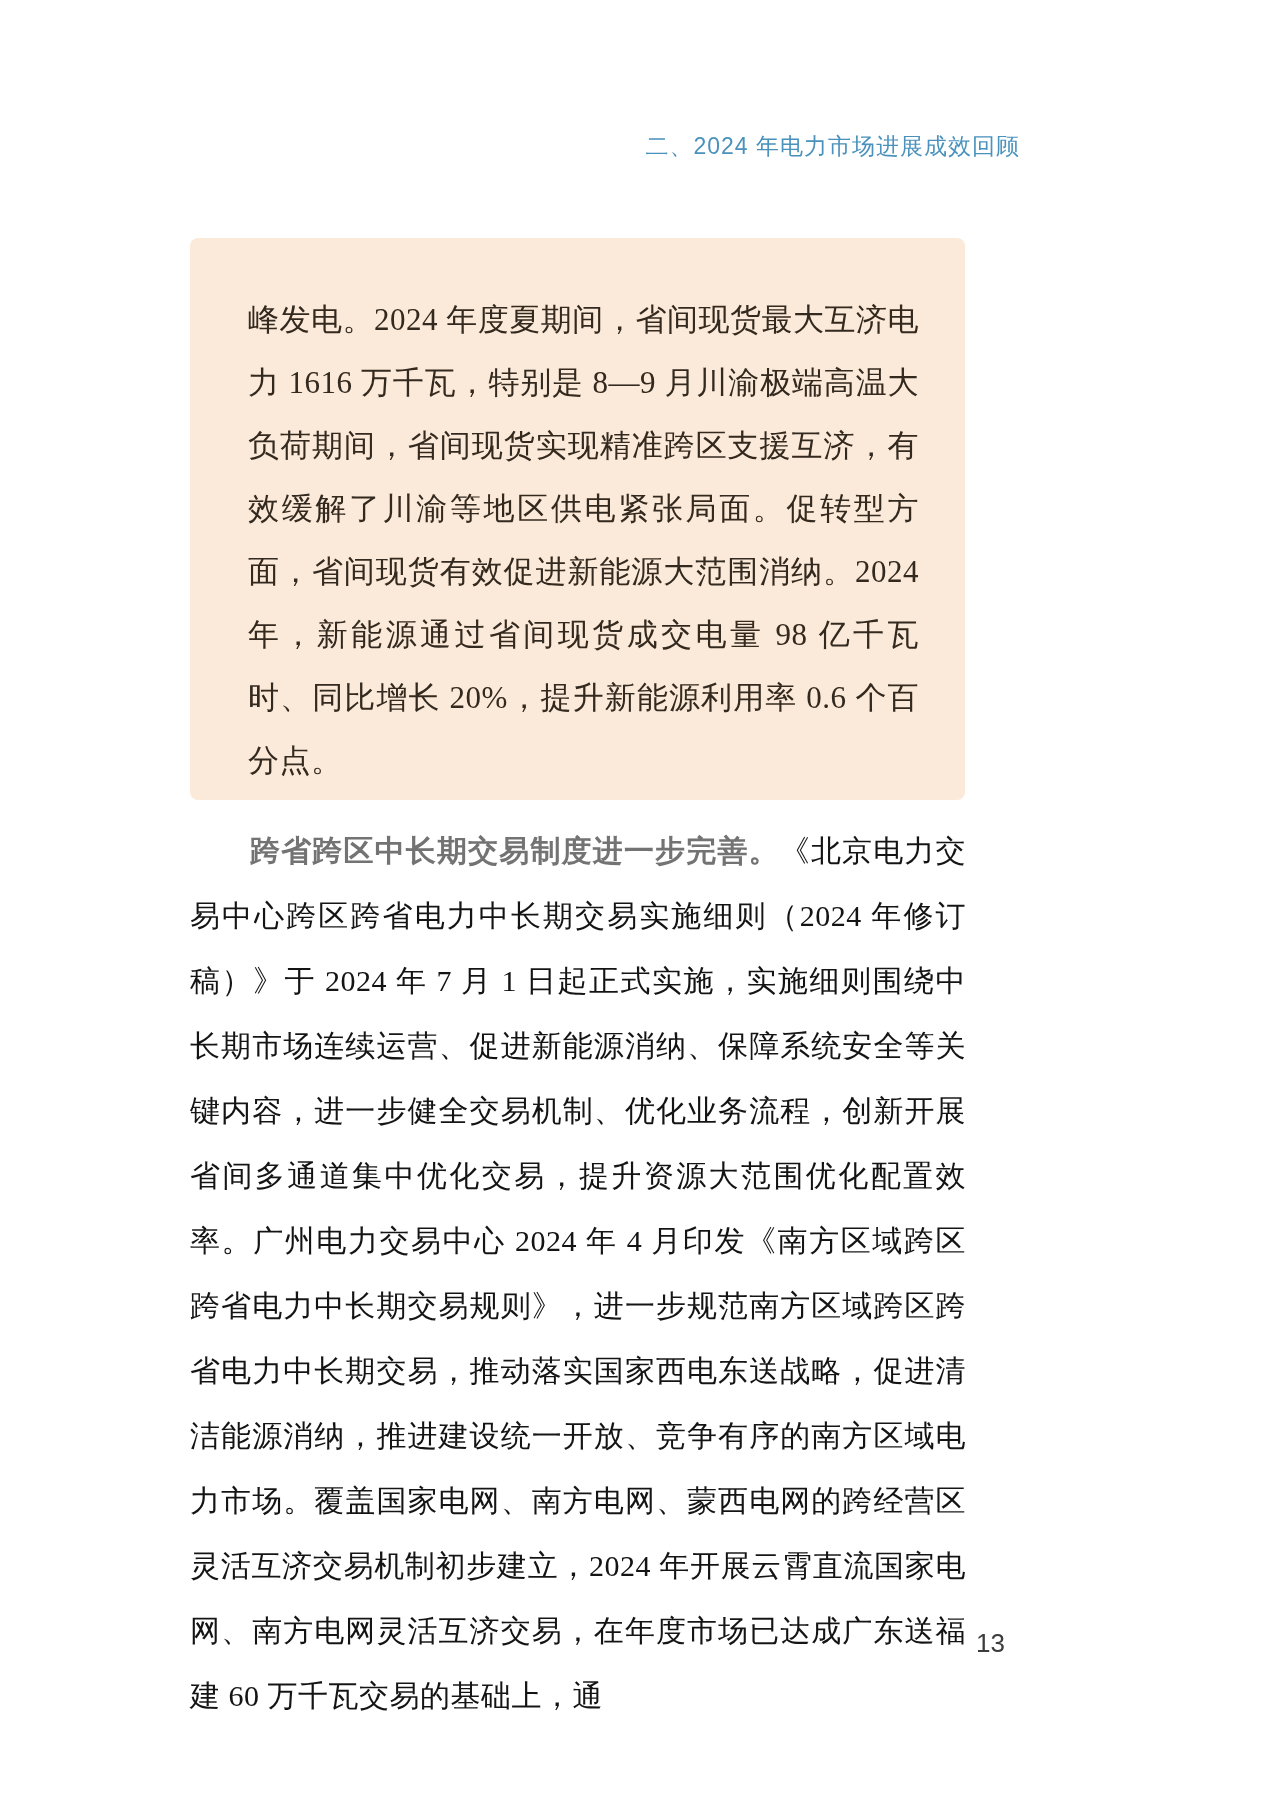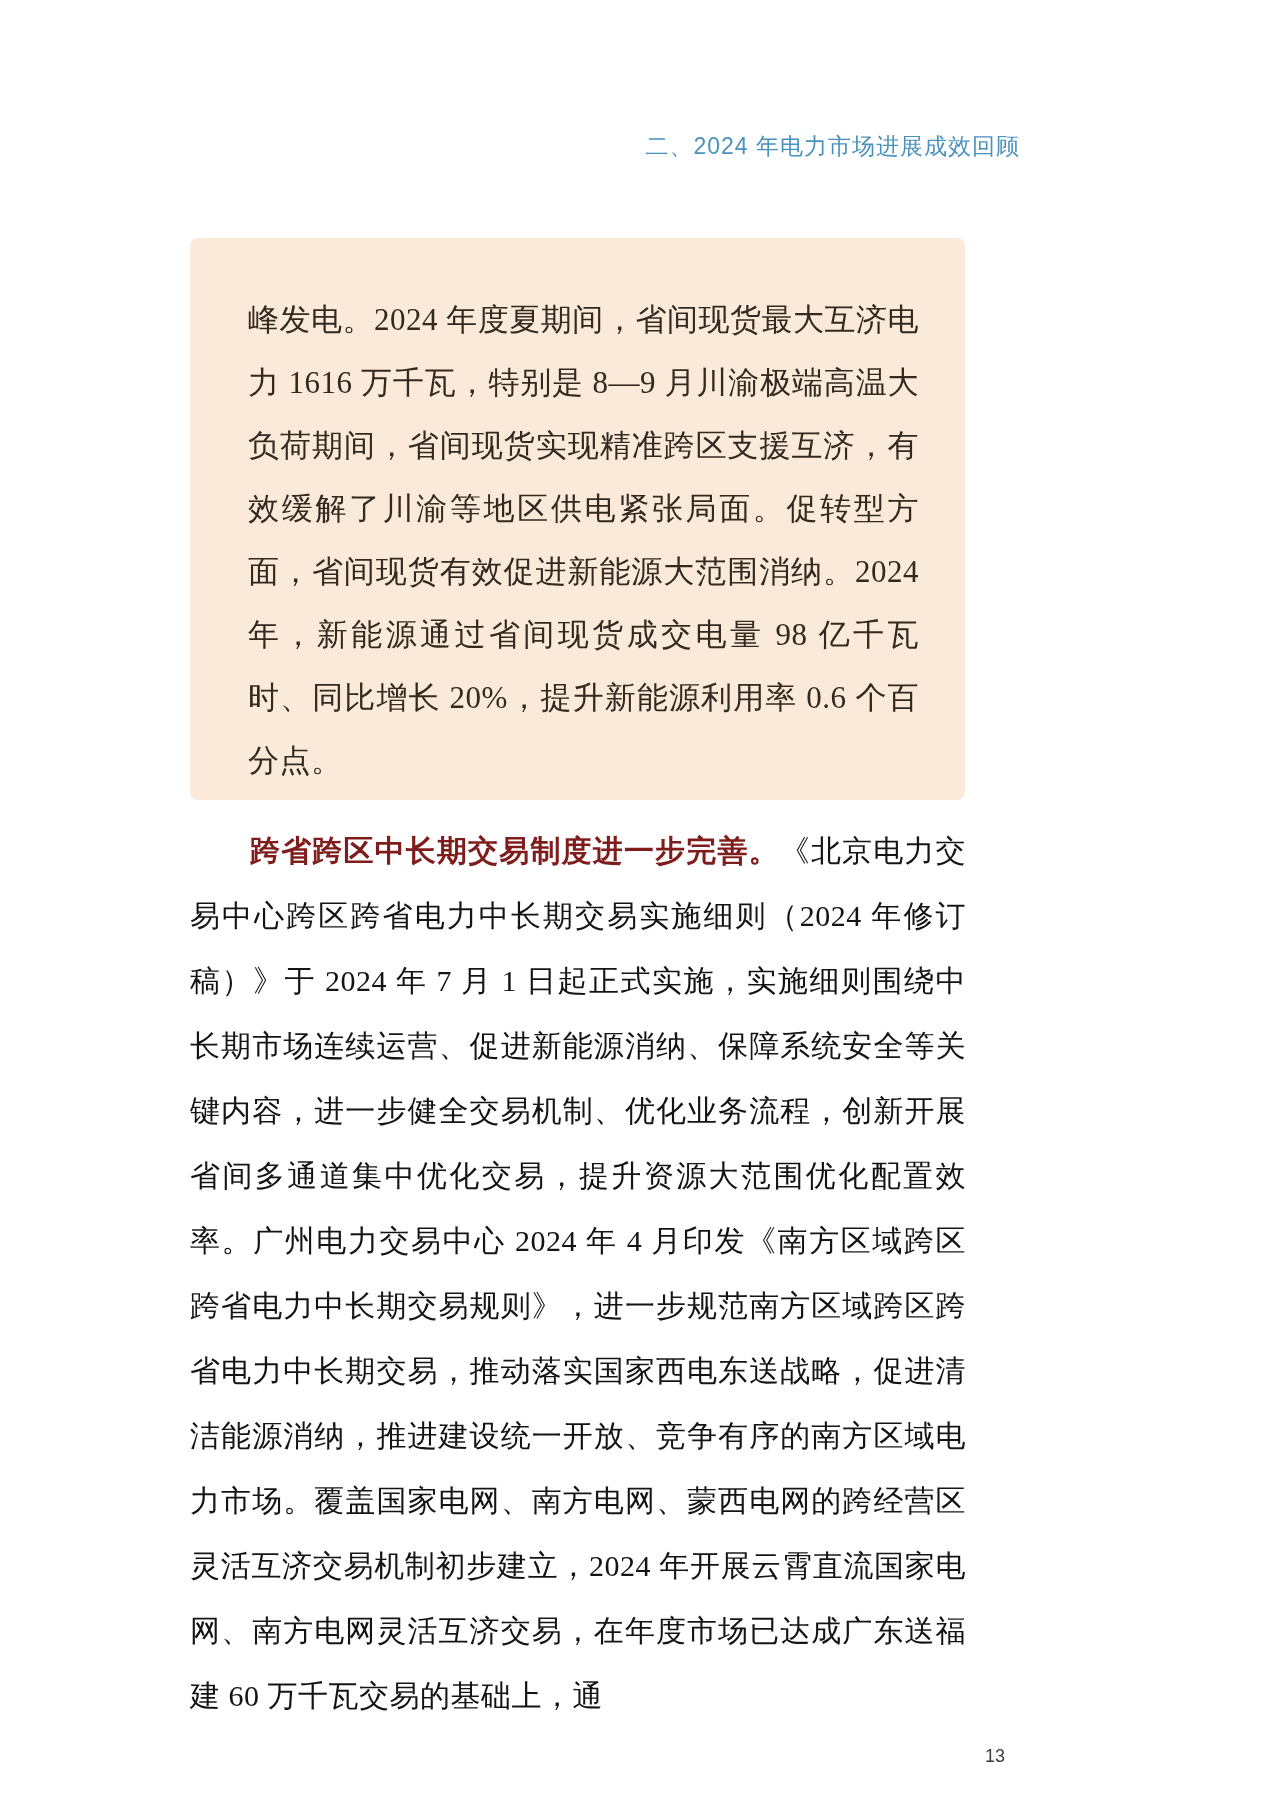--- a/index.html
+++ b/index.html
@@ -54,28 +54,28 @@
     line-height: 65px;
     letter-spacing: 0.5px;
     color: #141414;
     text-align: justify;
     text-justify: inter-ideograph;
     text-indent: 2em;
   }
   .para-lead {
     font-family: Liberation Serif, serif;
     font-weight: bold;
-    color: #7f1d1d;
+    color: #737373;
   }
   .page-number {
     position: absolute;
-    top: 1746px;
+    top: 1628px;
     right: 310px;
     font-family: "Liberation Sans", "DejaVu Sans", sans-serif;
-    font-size: 18px;
+    font-size: 26px;
     color: #3c3c3c;
   }
 </style>
 </head>
 <body>
 
 <div class="page">
 
   <div class="running-header">二、2024 年电力市场进展成效回顾</div>
 

